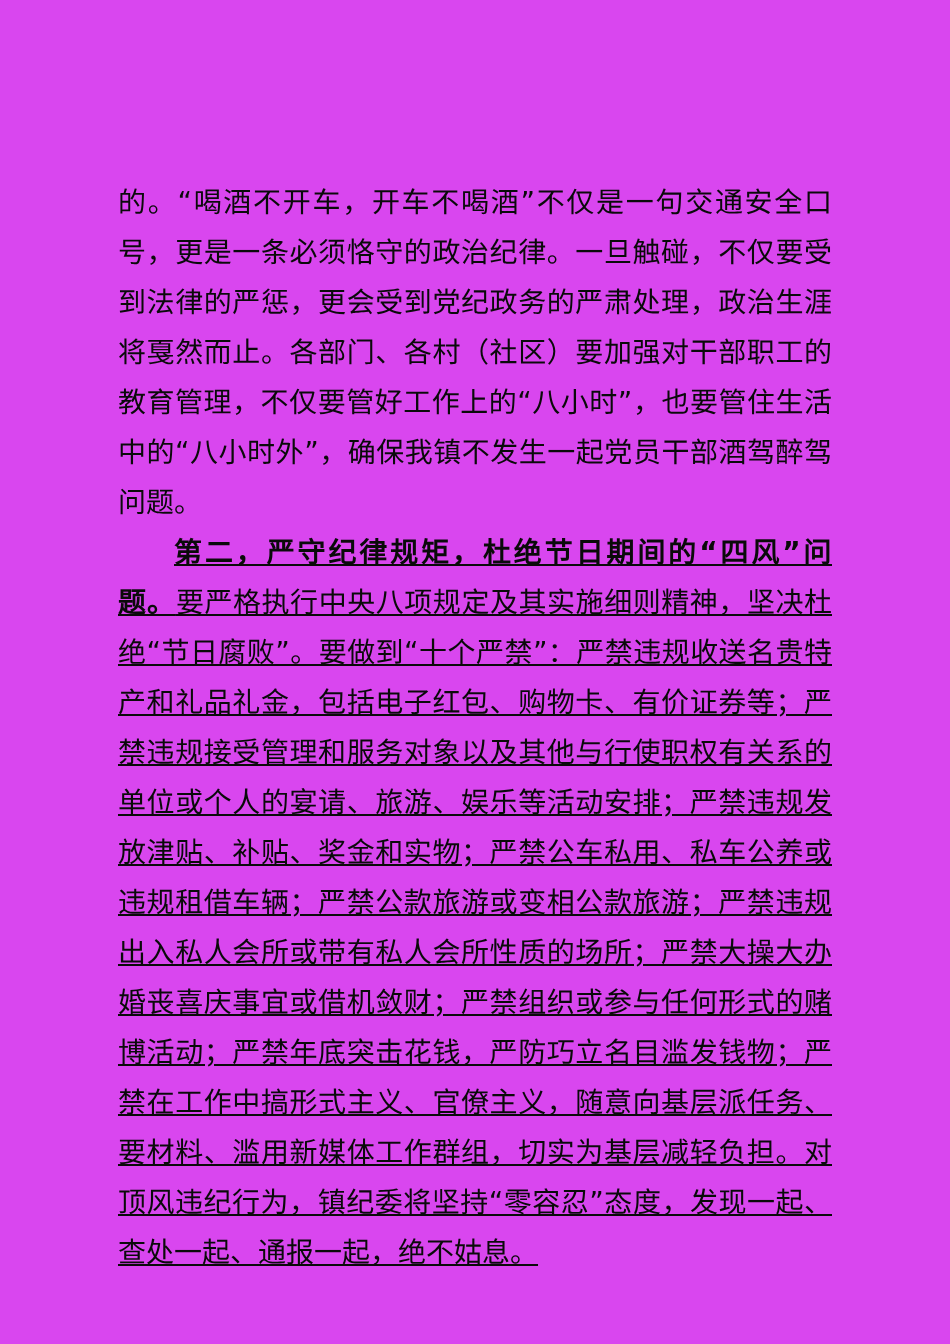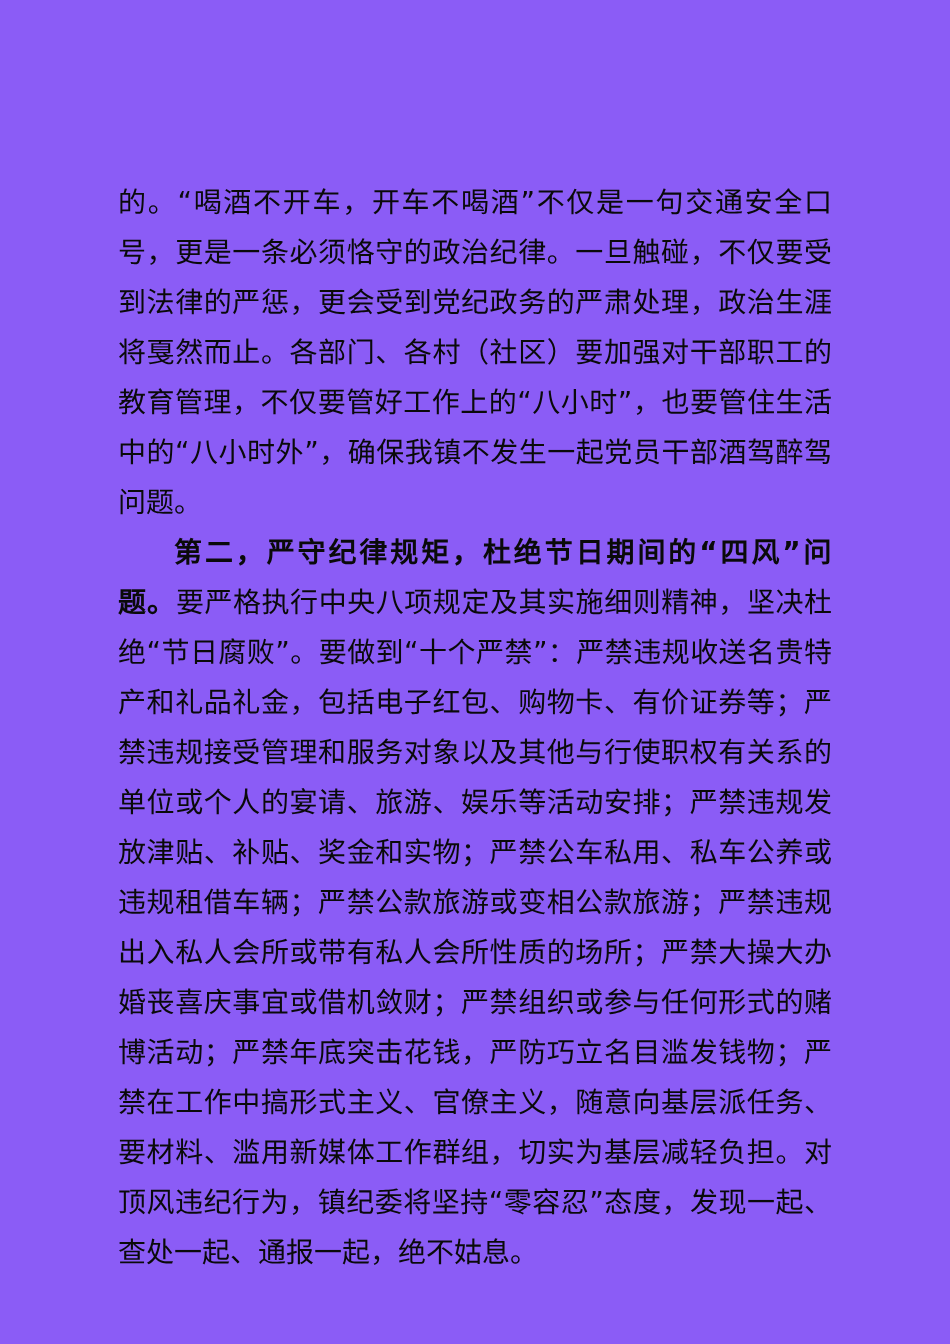--- a/index.html
+++ b/index.html
@@ -8,21 +8,21 @@
     padding: 0;
     background: #ffffff;
   }
   body {
     font-family: "DejaVu Sans", "Liberation Sans", sans-serif;
   }
   .page {
     position: relative;
     width: 950px;
     height: 1344px;
-    background: #8b5cf6;
+    background: #d946ef;
     overflow: hidden;
     box-sizing: border-box;
   }
   .page-body {
     position: absolute;
     left: 118px;
     top: 178px;
     width: 714px;
   }
   .para {
@@ -32,20 +32,21 @@
     color: #0a0a0a;
     text-align: justify;
     text-justify: inter-character;
     text-align-last: left;
     letter-spacing: 0;
     word-break: break-all;
     font-weight: 400;
   }
   .para-indent {
     text-indent: 56px;
+    text-decoration: underline;
   }
   .lead-bold {
     font-weight: 700;
     letter-spacing: 0.4px;
   }
 </style>
 </head>
 <body>
 
 <div class="page">

